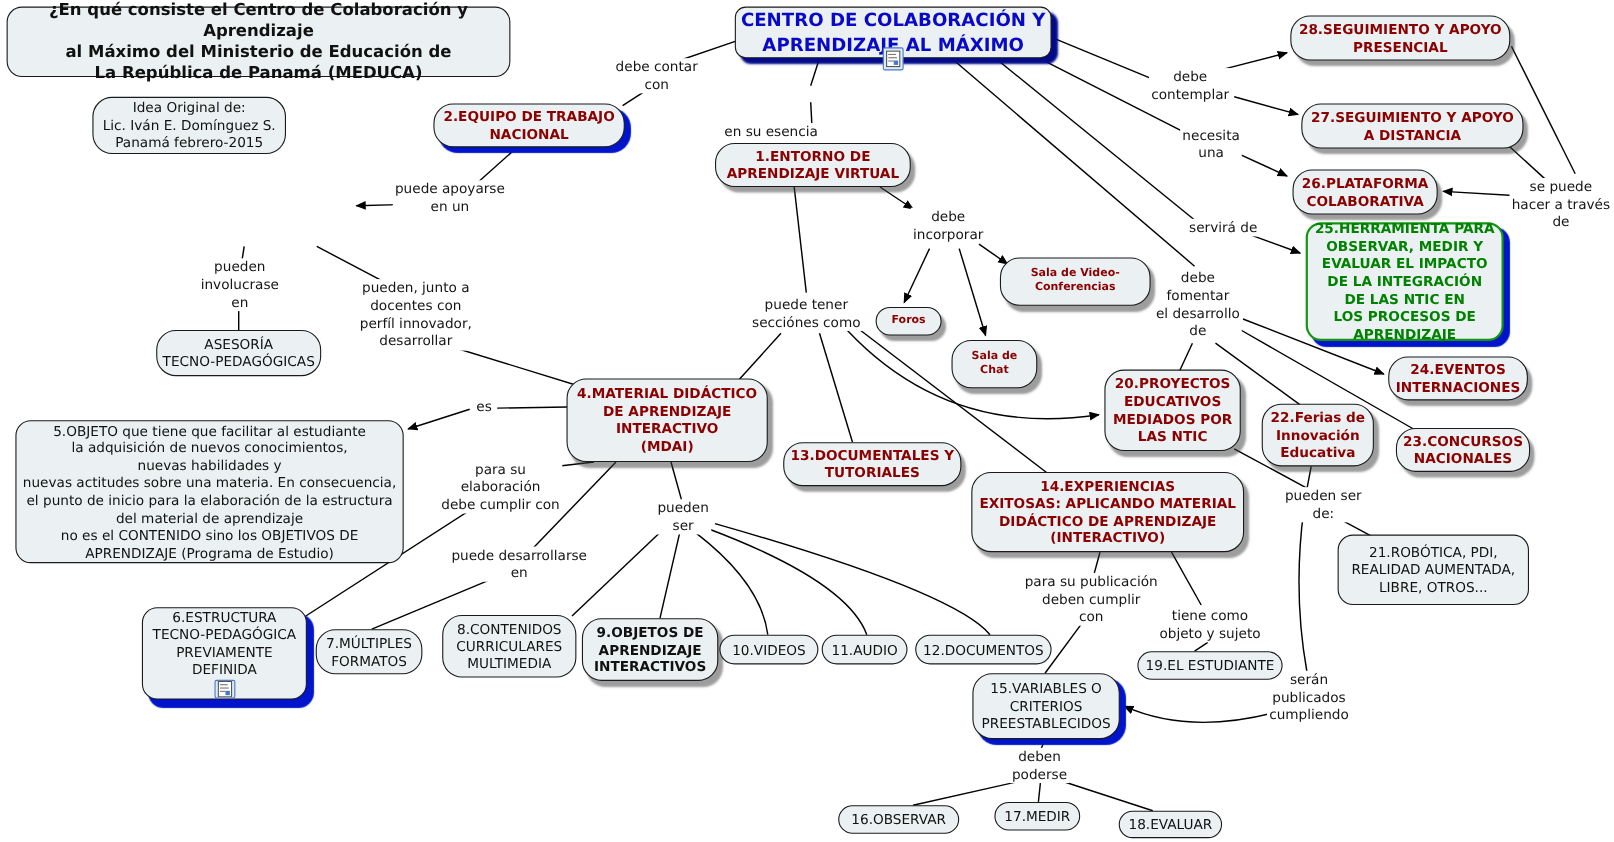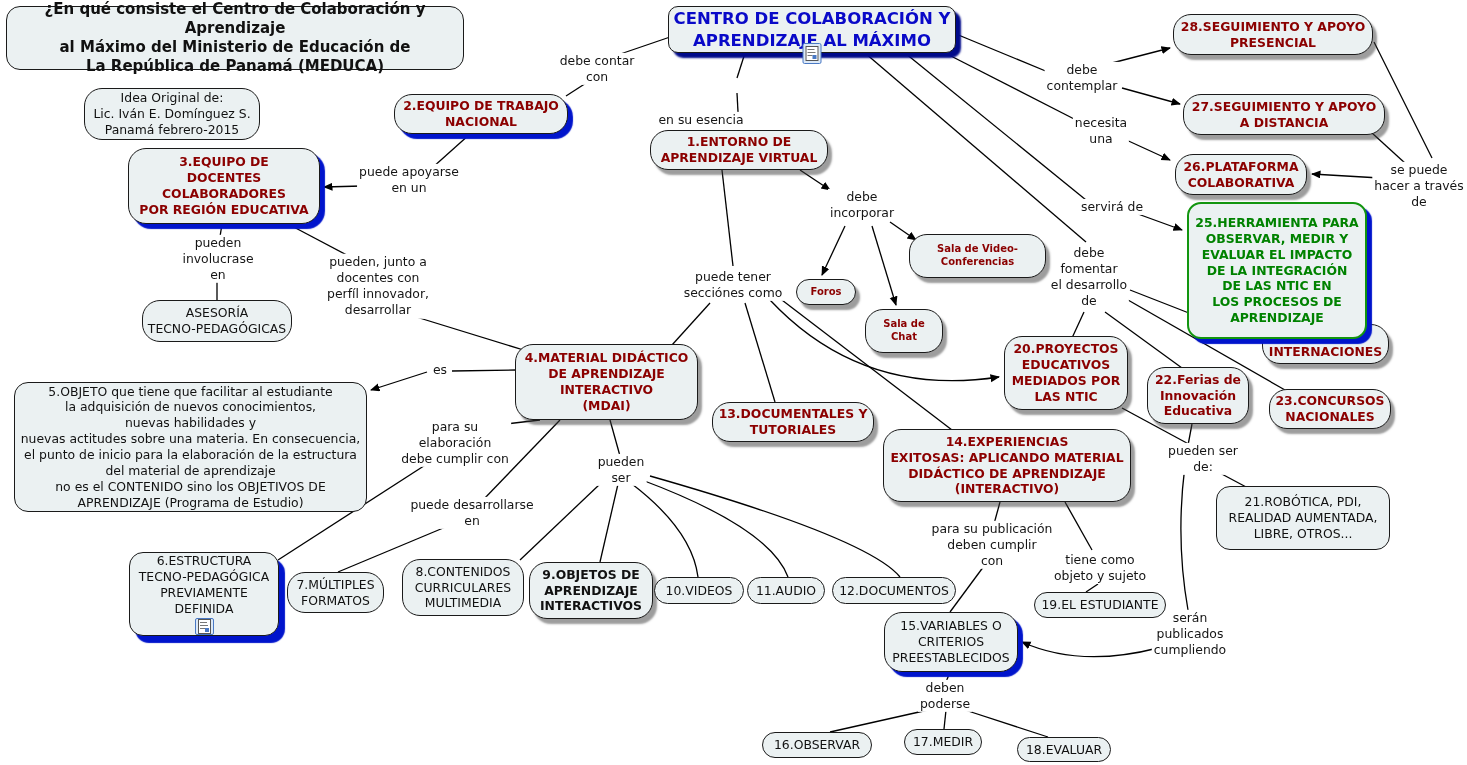--- a/index.html
+++ b/index.html
@@ -160,24 +160,20 @@
 La República de Panamá (MEDUCA)</span></div>
     <div class="node" style="left: 84px; top: 88px; width: 176px; height: 52px;"><span>Idea Original de:
 Lic. Iván E. Domínguez S.
 Panamá febrero-2015</span></div>
     <div class="node blue-main" style="left: 668px; top: 6px; width: 288px; height: 47px;"><span>CENTRO DE COLABORACIÓN Y
 APRENDIZAJE AL MÁXIMO</span><span class="res-icon"><span class="pg"><i class="l1"></i><i class="l2"></i><i class="l3"></i><b></b></span></span></div>
     <div class="node maroon sh-gray" style="left: 650px; top: 130px; width: 178px; height: 40px;"><span>1.ENTORNO DE
 APRENDIZAJE VIRTUAL</span></div>
     <div class="node maroon sh-blue" style="left: 394px; top: 94px; width: 174px; height: 40px;"><span>2.EQUIPO DE TRABAJO
 NACIONAL</span></div>
-    <div class="node maroon sh-blue" style="left: 128px; top: 148px; width: 192px; height: 76px;"><span>3.EQUIPO DE
-DOCENTES
-COLABORADORES
-POR REGIÓN EDUCATIVA</span></div>
     <div class="node" style="left: 142px; top: 300px; width: 150px; height: 42px;"><span>ASESORÍA
 TECNO-PEDAGÓGICAS</span></div>
     <div class="node maroon sh-gray big" style="left: 796px; top: 279px; width: 60px; height: 26px;"><span>Foros</span></div>
     <div class="node maroon sh-gray big" style="left: 865px; top: 309px; width: 78px; height: 44px;"><span>Sala de
 Chat</span></div>
     <div class="node maroon sh-gray big" style="left: 909px; top: 234px; width: 137px; height: 44px;"><span>Sala de Video-
 Conferencias</span></div>
     <div class="node maroon sh-gray" style="left: 515px; top: 344px; width: 183px; height: 76px;"><span>4.MATERIAL DIDÁCTICO
 DE APRENDIZAJE
 INTERACTIVO
@@ -225,21 +221,21 @@
     <div class="node r14" style="left: 1216px; top: 486px; width: 174px; height: 64px;"><span>21.ROBÓTICA, PDI,
 REALIDAD AUMENTADA,
 LIBRE, OTROS...</span></div>
     <div class="node maroon sh-gray" style="left: 1147px; top: 367px; width: 102px; height: 57px;"><span>22.Ferias de
 Innovación
 Educativa</span></div>
     <div class="node maroon sh-gray" style="left: 1269px; top: 389px; width: 122px; height: 40px;"><span>23.CONCURSOS
 NACIONALES</span></div>
     <div class="node maroon sh-gray" style="left: 1262px; top: 324px; width: 127px; height: 40px;"><span>24.EVENTOS
 INTERNACIONES</span></div>
-    <div class="node green sh-blue" style="left: 1187px; top: 202px; width: 180px; height: 137px;"><span>25.HERRAMIENTA PARA
+    <div class="node green sh-blue" style="left: 1187px; top: 202px; width: 180px; height: 108px;"><span>25.HERRAMIENTA PARA
 OBSERVAR, MEDIR Y
 EVALUAR EL IMPACTO
 DE LA INTEGRACIÓN
 DE LAS NTIC EN
 LOS PROCESOS DE
 APRENDIZAJE</span></div>
     <div class="node maroon sh-gray" style="left: 1175px; top: 154px; width: 132px; height: 41px;"><span>26.PLATAFORMA
 COLABORATIVA</span></div>
     <div class="node maroon sh-gray" style="left: 1183px; top: 94px; width: 202px; height: 41px;"><span>27.SEGUIMIENTO Y APOYO
 A DISTANCIA</span></div>

